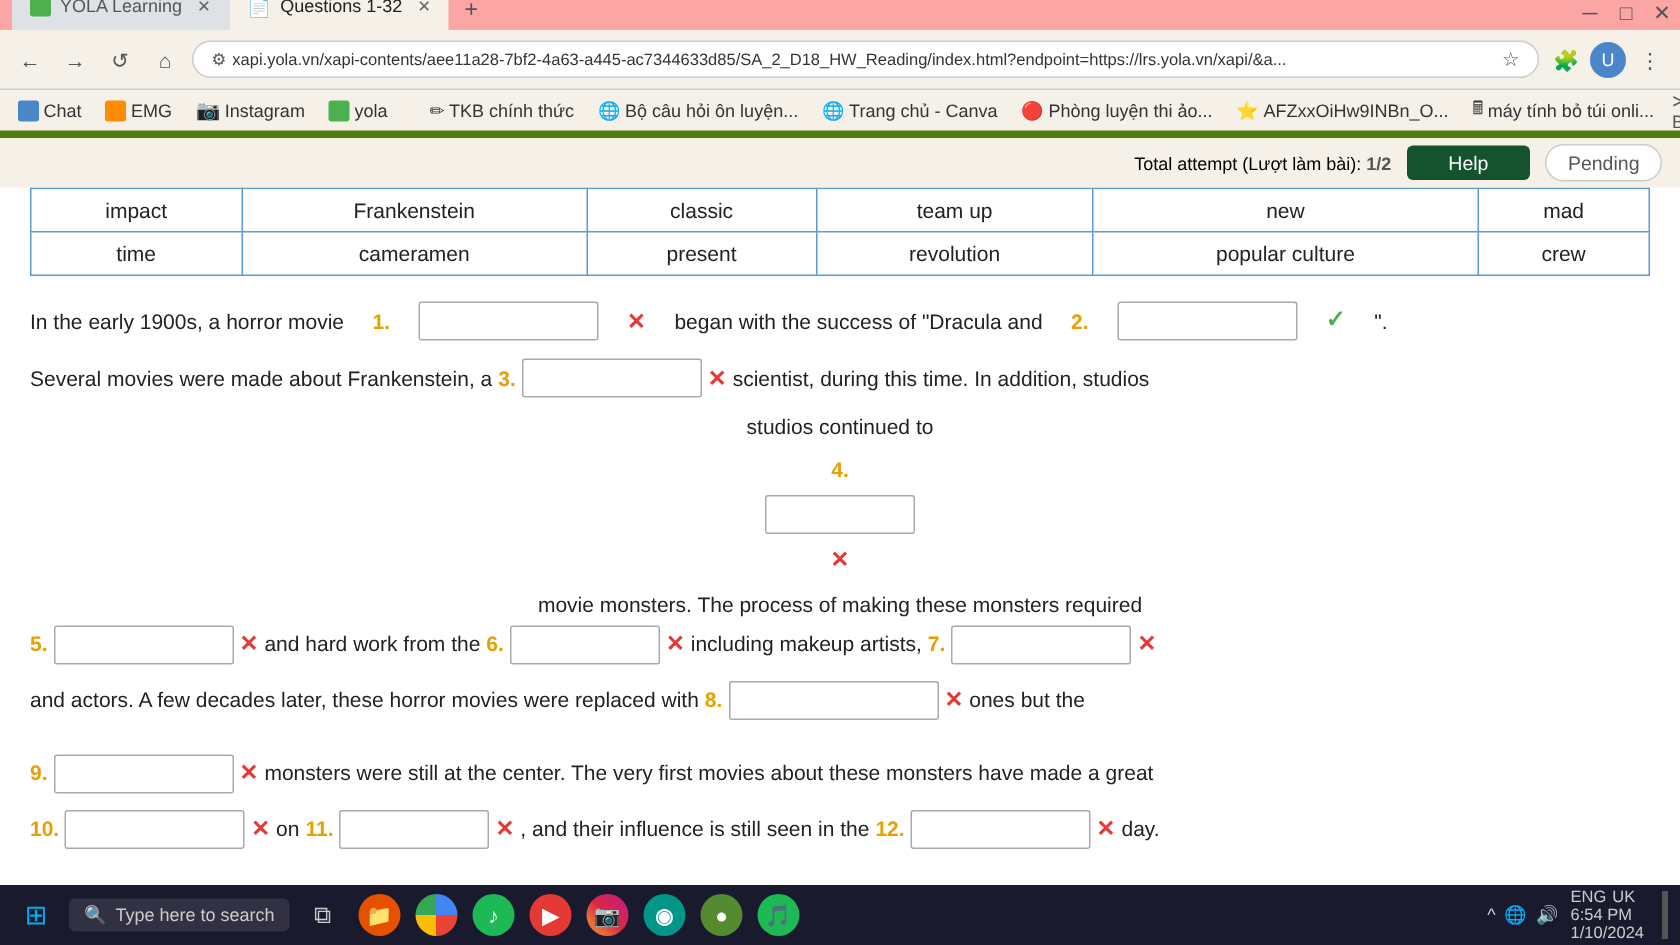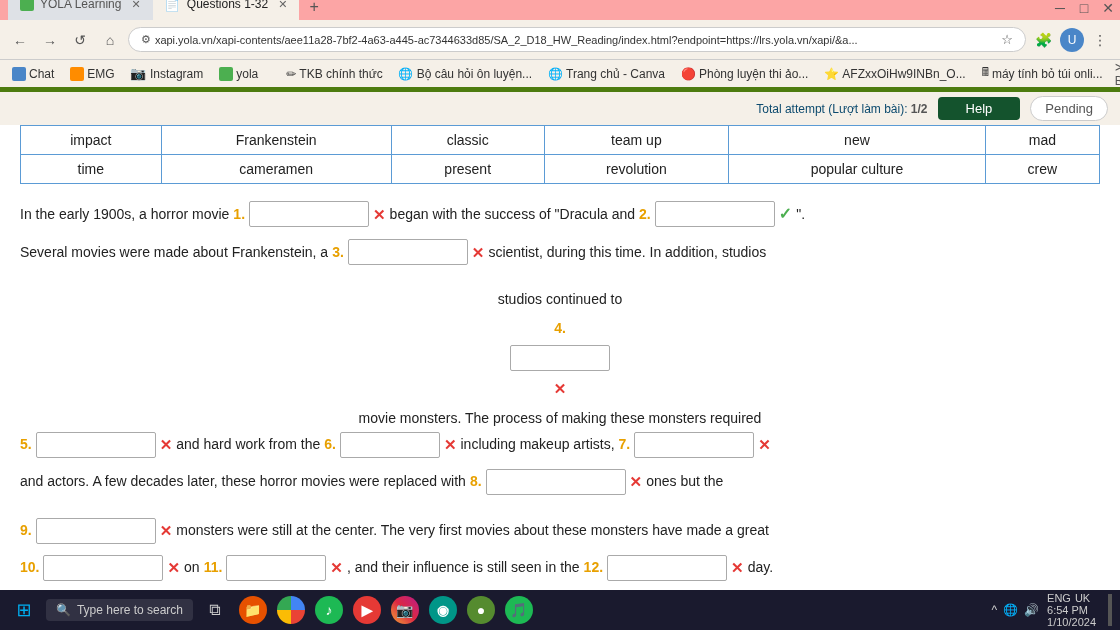--- a/index.html
+++ b/index.html
@@ -26,21 +26,21 @@
     .bookmark-item { display: flex; align-items: center; gap: 3px; cursor: pointer; color: #333; white-space: nowrap; padding: 2px 4px; border-radius: 3px; }
     .bk-icon { width: 14px; height: 14px; border-radius: 2px; display: inline-block; }
     .bk-blue { background: #4a86c8; }
     .bk-green { background: #4CAF50; }
     .bk-orange { background: #ff8c00; }
     .bk-separator { width: 1px; height: 18px; background: #ccc; margin: 0 2px; }
 
     
     .top-info-bar { display: flex; justify-content: flex-end; align-items: center; padding: 4px 12px; background: #f5f0e8; gap: 10px; }
     .total-attempt { font-size: 12px; color: #555; }
-    .total-attempt span { color: #0c4a6e; }
+    .total-attempt span { color: #000000; }
     .help-btn { background: #14532d; color: white; border: none; border-radius: 4px; padding: 4px 28px; font-size: 13px; cursor: pointer; }
     .pending-btn { background: white; color: #555; border: 1px solid #ccc; border-radius: 16px; padding: 4px 14px; font-size: 13px; cursor: pointer; }
 
     
     .content-area { background: white; margin: 0; padding: 0 20px 10px 20px; overflow-y: auto; height: calc(630px - 38px - 40px - 32px - 36px); }
 
     
     .word-table { width: 100%; border-collapse: collapse; margin-bottom: 16px; border: 1px solid #5b9bd5; }
     .word-table td { border: 1px solid #5b9bd5; padding: 6px 10px; text-align: center; font-size: 14px; color: #222; }
 
@@ -177,33 +177,33 @@
           <td>present</td>
           <td>revolution</td>
           <td>popular culture</td>
           <td>crew</td>
         </tr>
       </tbody>
   </table>
 
   <div class="exercise-area">
 
-    <div style="display:flex; align-items:center; flex-wrap:wrap; gap:4px; margin-bottom:10px;">
+    <div style="display:flex; align-items:center; flex-wrap:wrap; gap:19px; margin-bottom:10px;">
       <span>In the early 1900s, a horror movie</span>
       <span class="num-label">1.</span>
       <input type="text" class="blank-input w120" style="">
       <span class="x-mark">✕</span>
       <span>began with the success of "Dracula and</span>
       <span class="num-label">2.</span>
       <input type="text" class="blank-input w120" style="">
       <span class="check-mark">✓</span>
       <span>".</span>
     </div>
 
-    <div style="display:flex; align-items:center; flex-wrap:wrap; gap:4px; margin-bottom:21px;">
+    <div style="display:flex; align-items:center; flex-wrap:wrap; gap:4px; margin-bottom:6px;">
       <span>Several movies were made about Frankenstein, a</span>
       <span class="num-label">3.</span>
       <input type="text" class="blank-input w120" style="">
       <span class="x-mark">✕</span>
       <span>scientist, during this time. In addition, studios</span>
     </div>
 
     <div style="display:flex; align-items:center; flex-wrap:wrap; gap:4px; flex-direction:column;">
       <span>studios continued to</span>
       <span class="num-label">4.</span>

